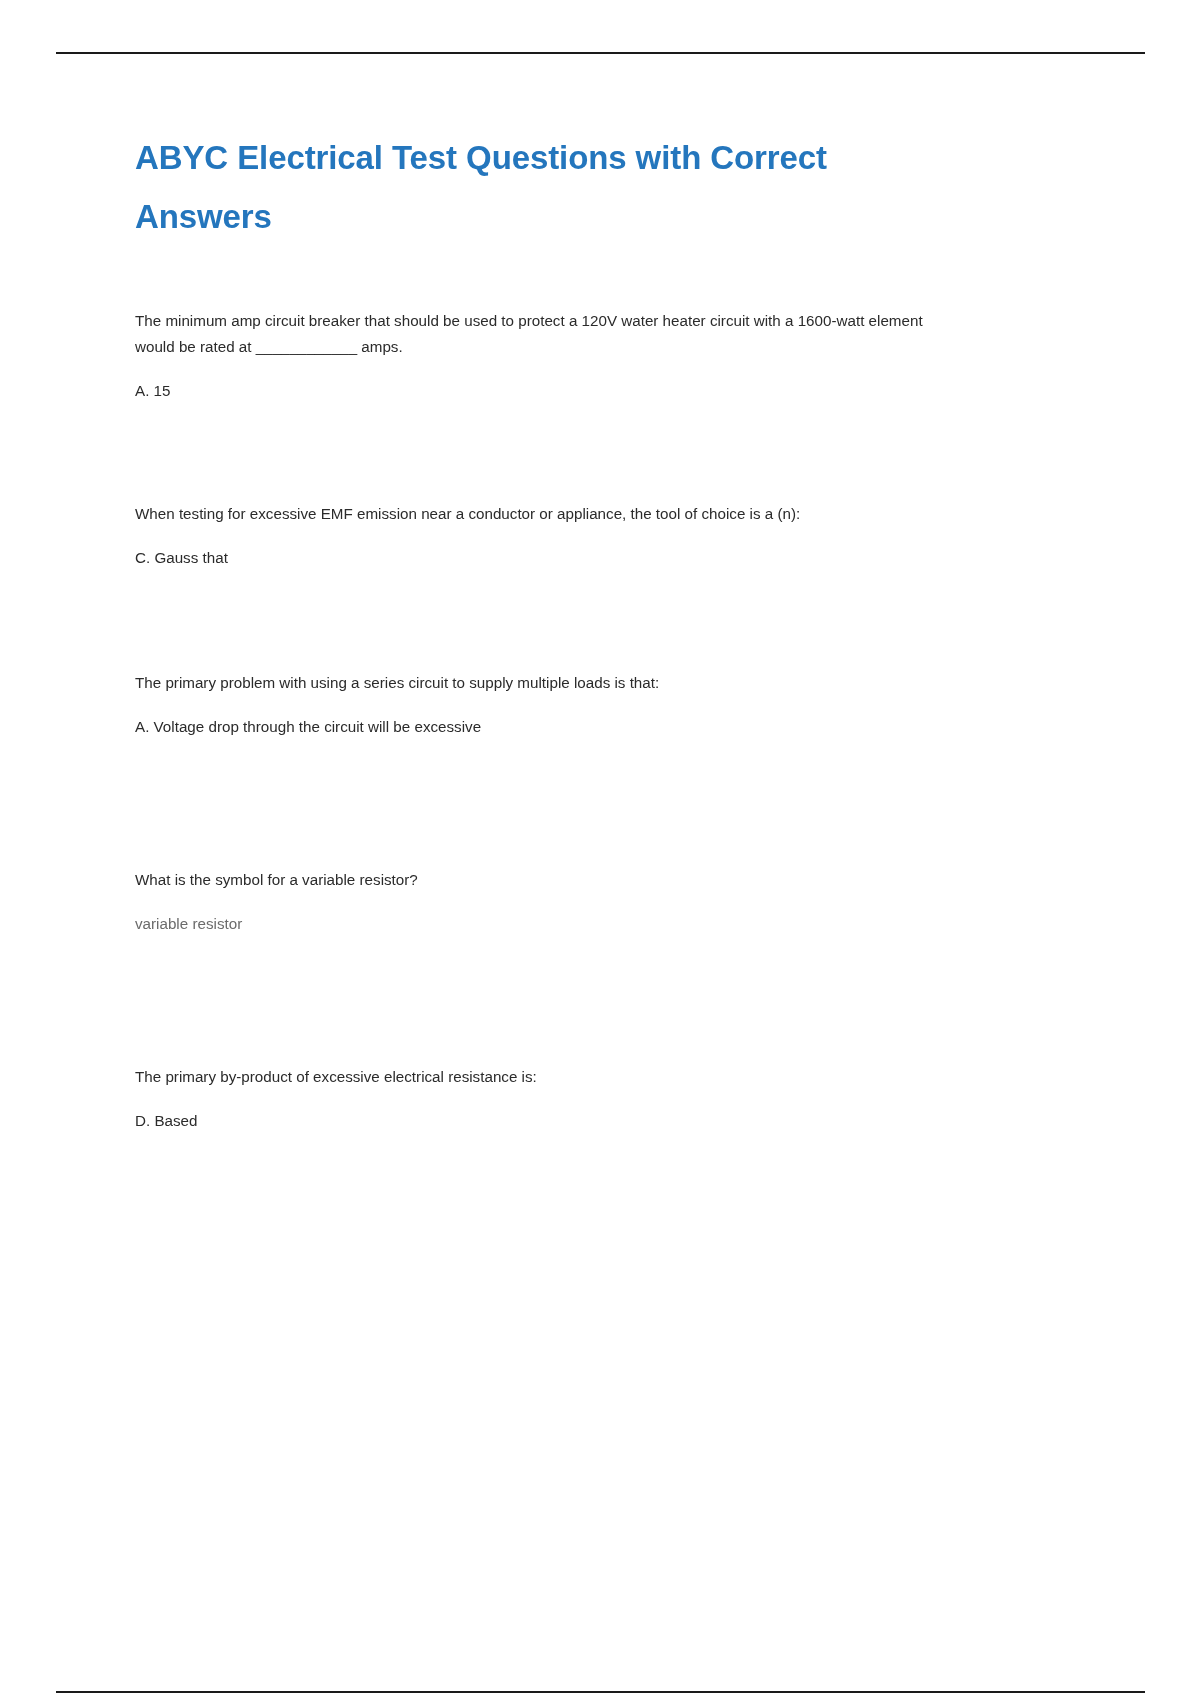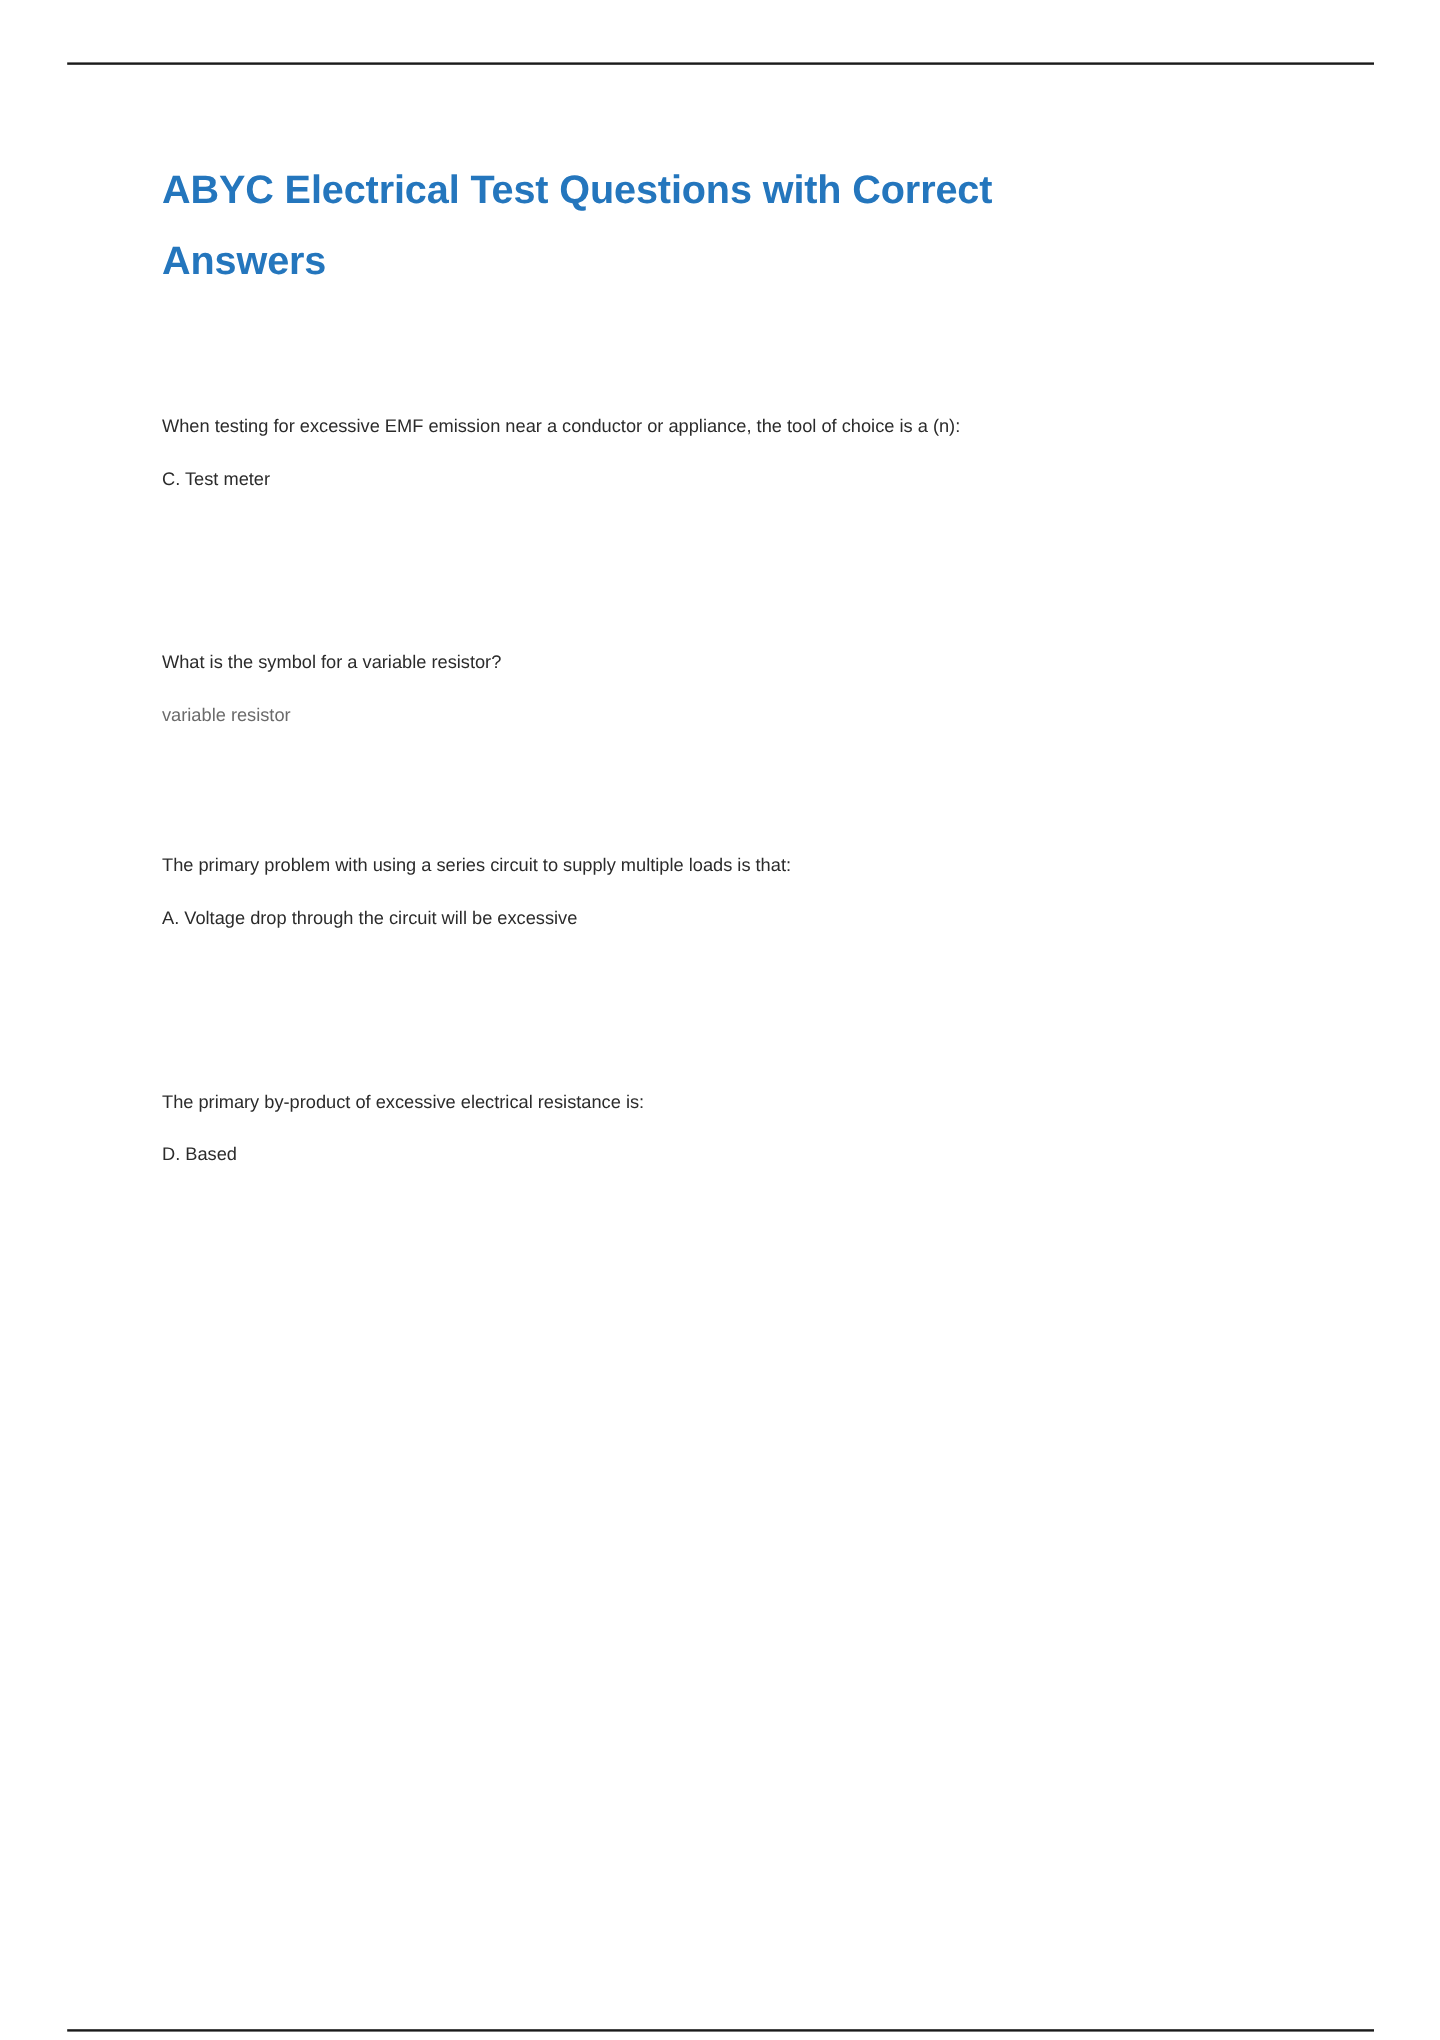--- a/index.html
+++ b/index.html
@@ -102,34 +102,38 @@
 
   <div class="content">
 
     <h1 class="doc-title">
       <span>ABYC Electrical Test Questions with Correct</span>
       <span>Answers</span>
     </h1>
 
     <div class="qa-list">
 
+      <div class="qa-block gap-1">
+        <p class="qa-question">The minimum amp circuit breaker that should be used to protect a 120V water heater circuit with a 1600-watt element would be rated at ____________ amps.</p>
+        <p class="qa-answer">A. 15</p>
+      </div>
 
       <div class="qa-block gap-2">
         <p class="qa-question">When testing for excessive EMF emission near a conductor or appliance, the tool of choice is a (n):</p>
-        <p class="qa-answer">C. Test meter</p>
+        <p class="qa-answer">C. Gauss that</p>
+      </div>
+
+      <div class="qa-block gap-4">
+        <p class="qa-question">The primary problem with using a series circuit to supply multiple loads is that:</p>
+        <p class="qa-answer">A. Voltage drop through the circuit will be excessive</p>
       </div>
 
       <div class="qa-block gap-3">
         <p class="qa-question">What is the symbol for a variable resistor?</p>
         <p class="qa-answer muted">variable resistor</p>
-      </div>
-
-      <div class="qa-block gap-4">
-        <p class="qa-question">The primary problem with using a series circuit to supply multiple loads is that:</p>
-        <p class="qa-answer">A. Voltage drop through the circuit will be excessive</p>
       </div>
 
       <div class="qa-block gap-5">
       </div>
 
       <div class="qa-block gap-6">
         <p class="qa-question">The primary by-product of excessive electrical resistance is:</p>
         <p class="qa-answer">D. Based</p>
       </div>
 

